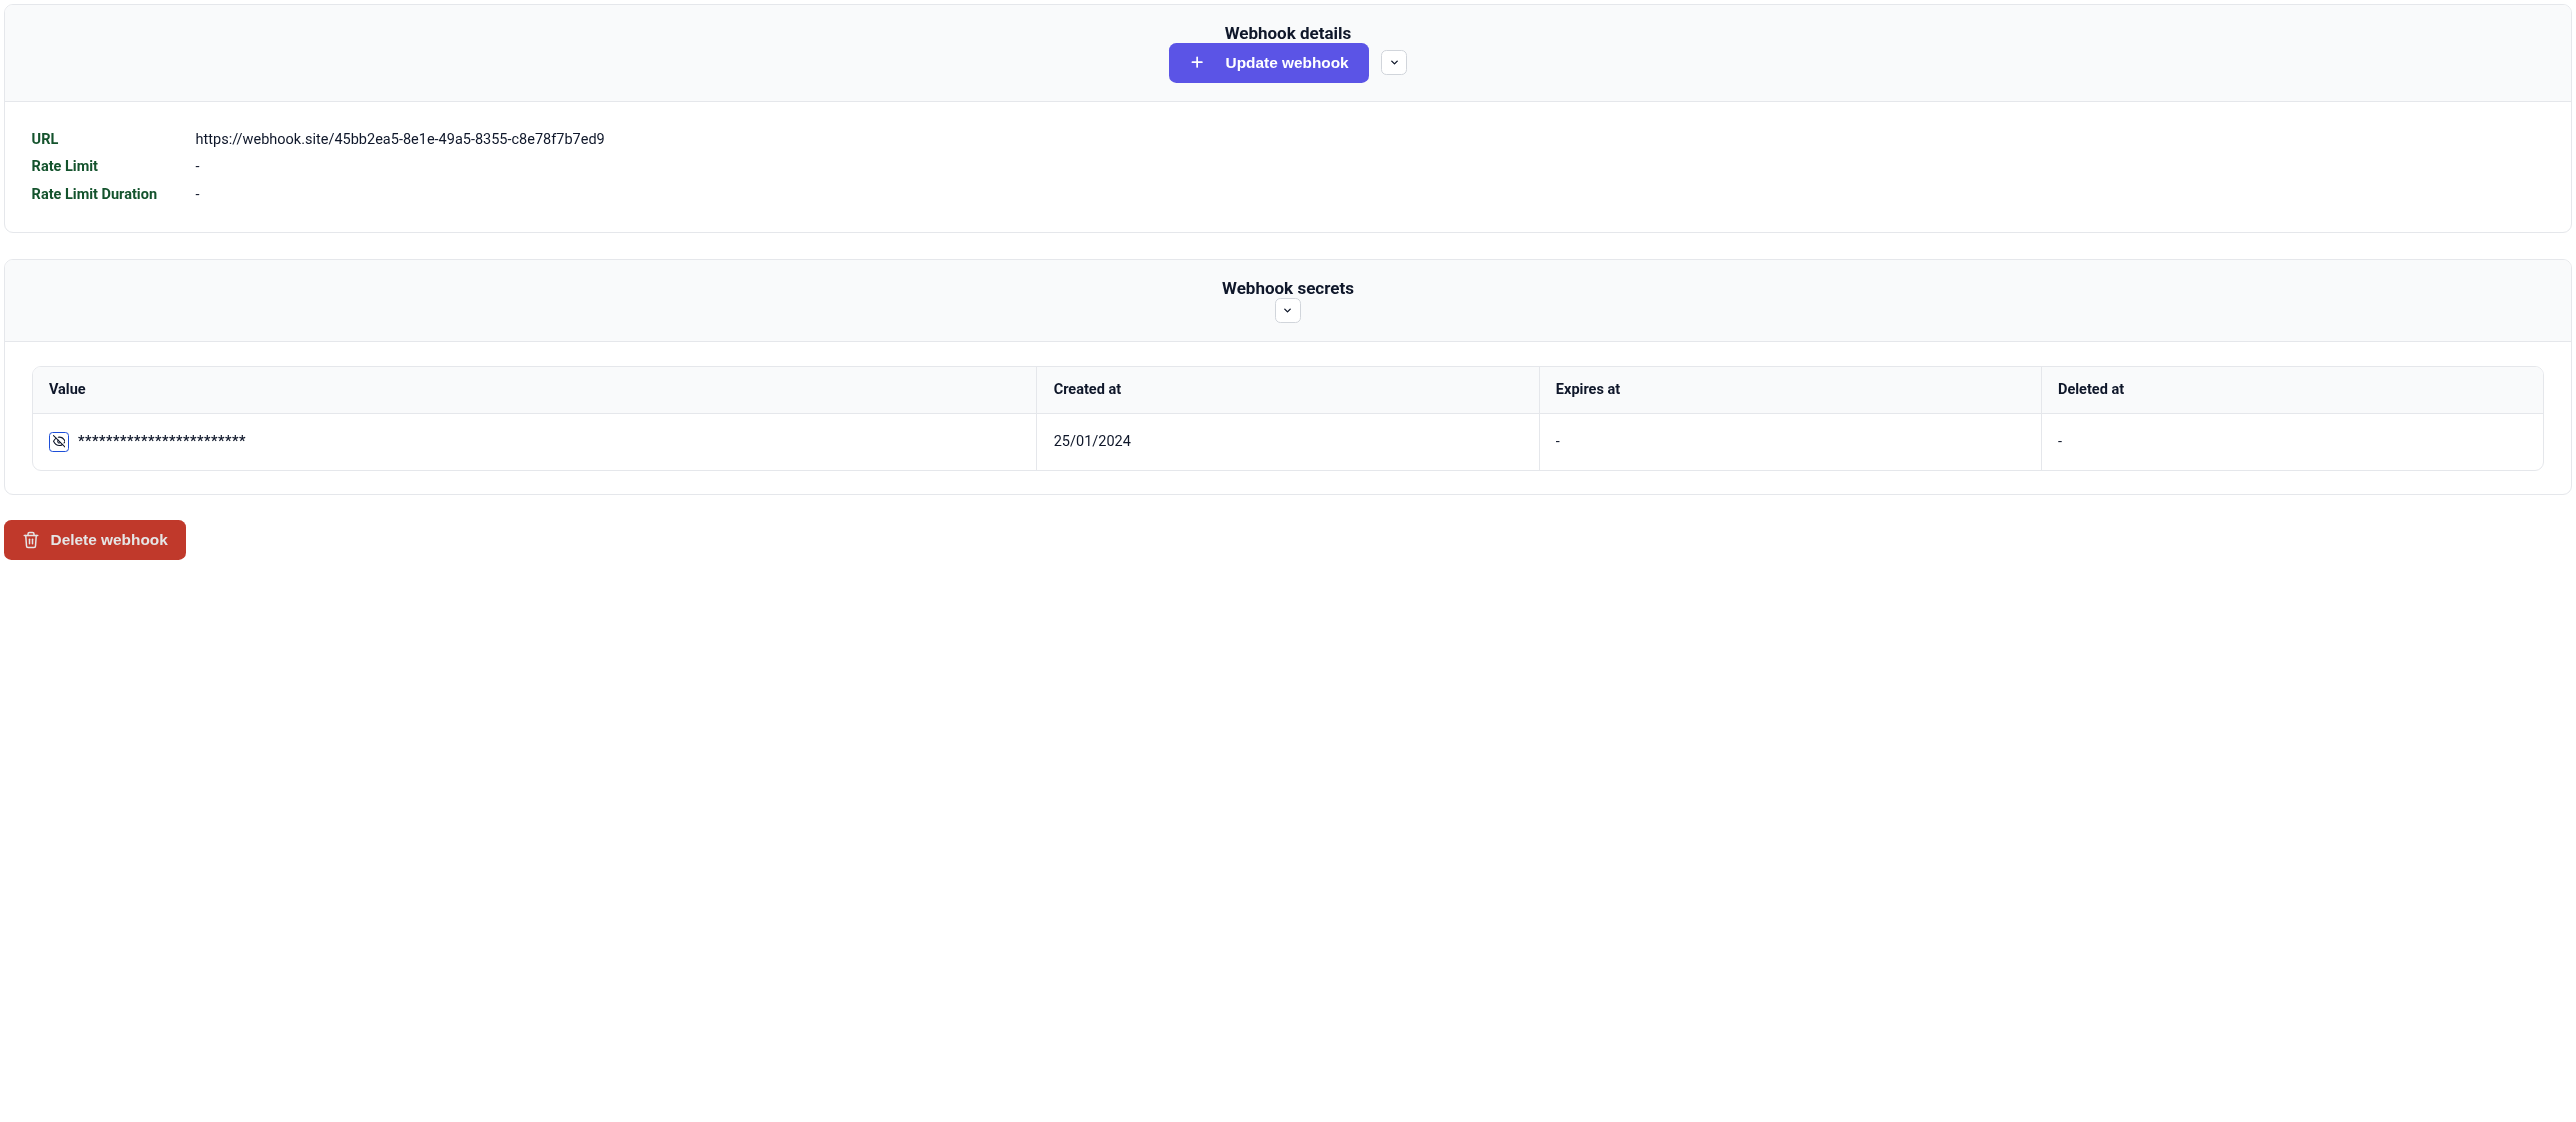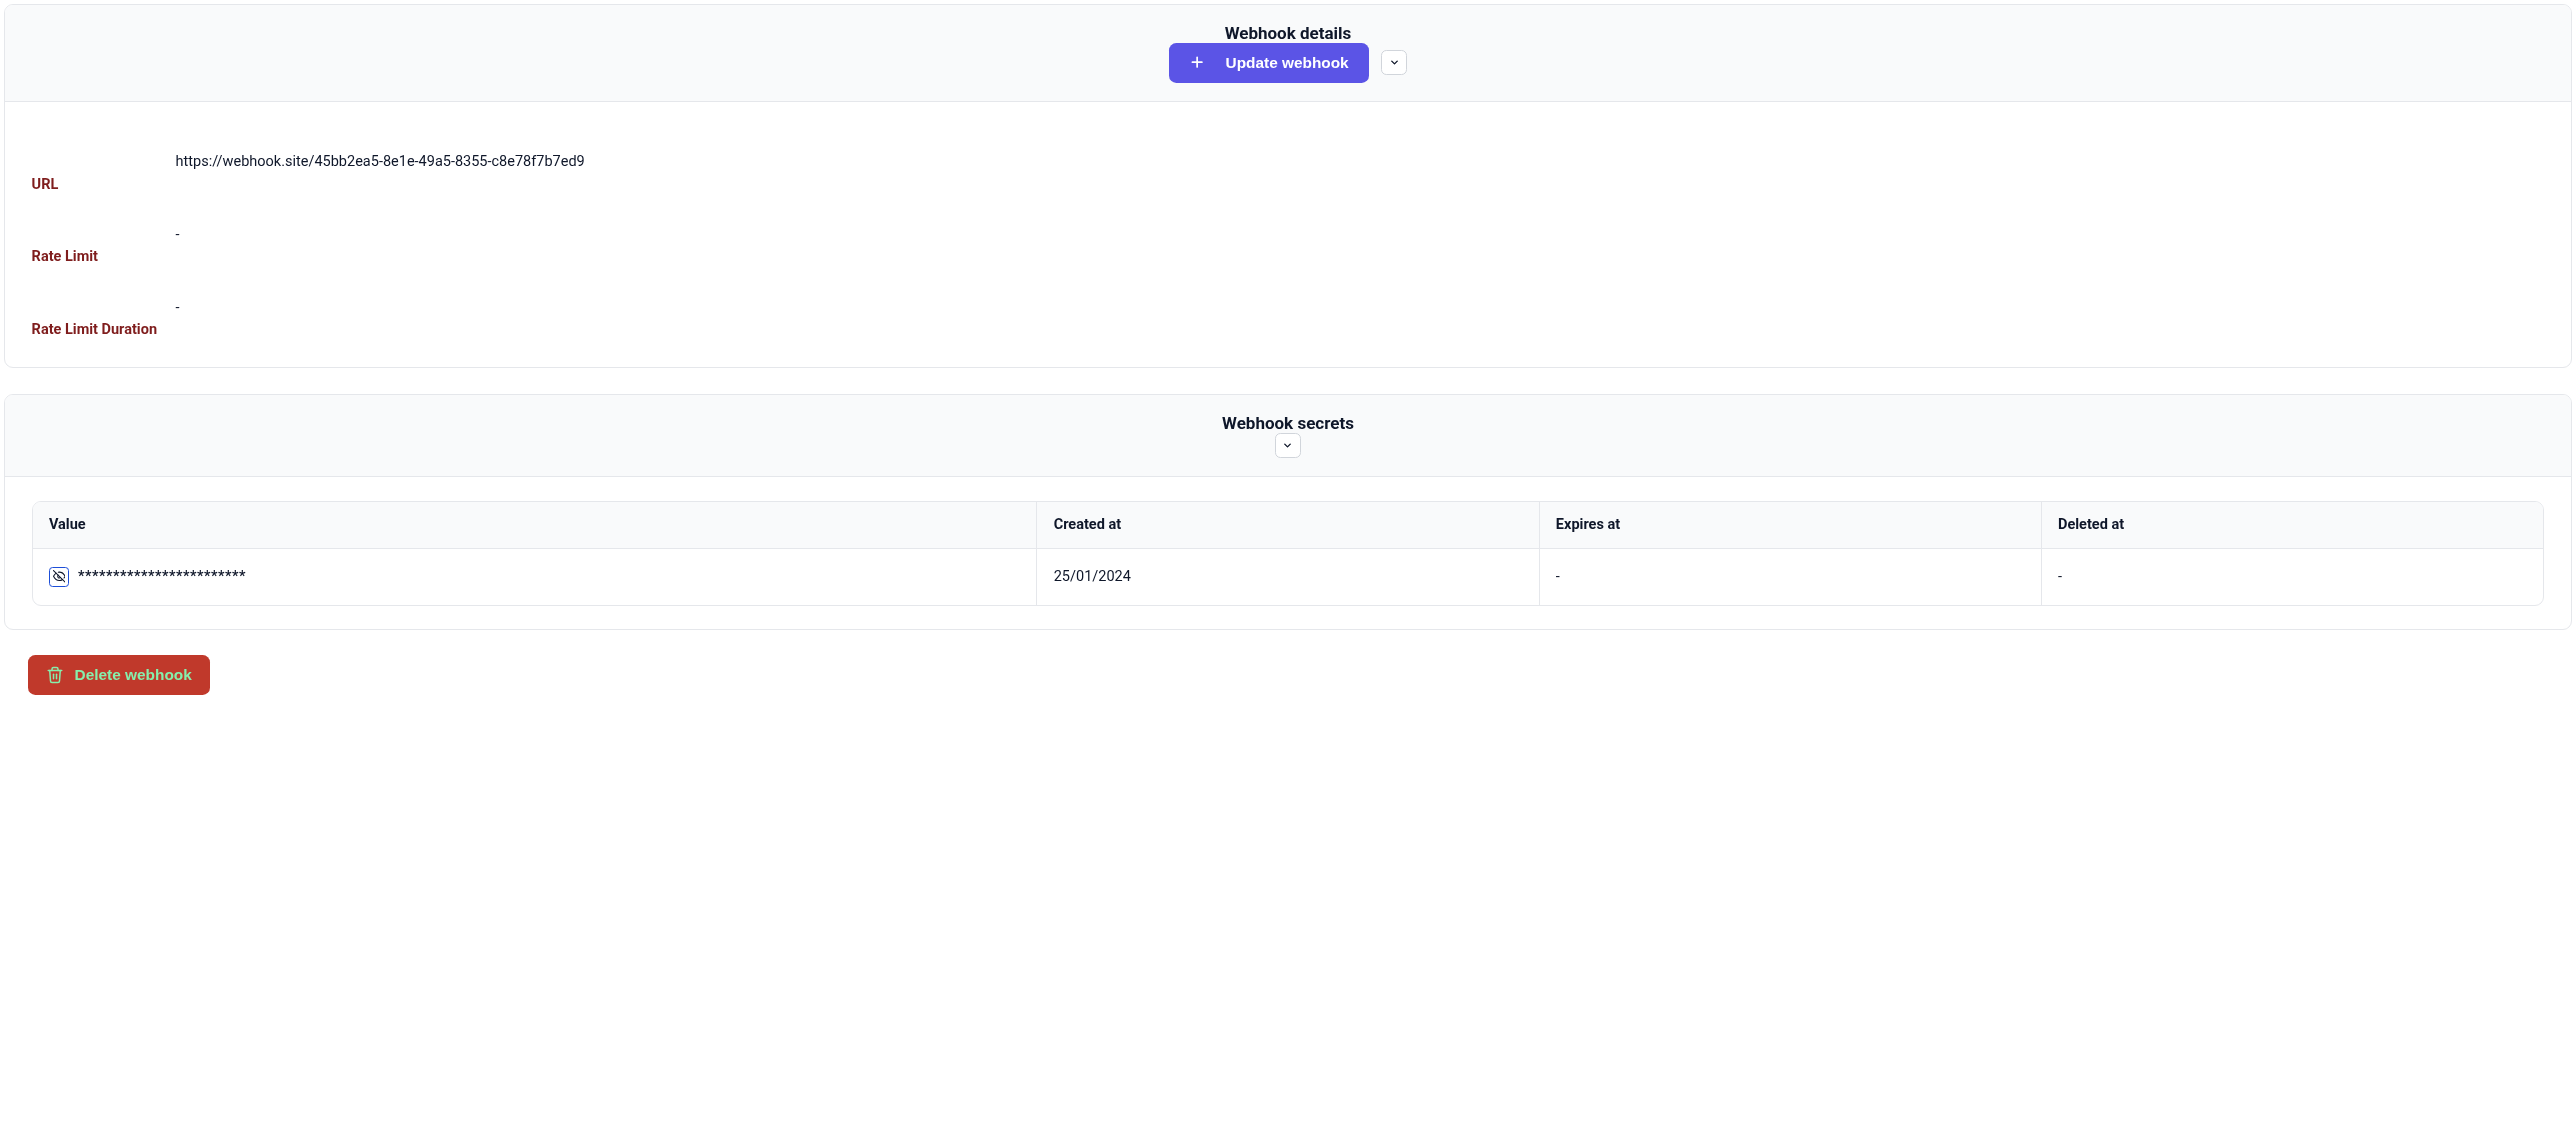--- a/index.html
+++ b/index.html
@@ -37,25 +37,24 @@
     }
     .card-body {
       padding: 23.6px 27px;
     }
     .details-row {
       display: flex;
       align-items: center;
       padding: 5.4px 0;
     }
     .details-label {
-      width: 144px;
+      width: 164px;
       font-weight: 700;
-      color: #7f1d1d;
-      font-size: 14.5px;
-      margin-top: 45px;
+      color: #14532d;
+      font-size: 14.5px;
     }
     .details-value {
       color: #0f172a;
       font-size: 14.5px;
     }
     .details-value.muted {
       color: #9ca3af;
     }
     .btn-primary {
       background: #5b54e6;
@@ -65,31 +64,30 @@
       padding: 11px 20px;
       font-size: 15.4px;
       font-weight: 600;
       display: inline-flex;
       align-items: center;
       gap: 20px;
       cursor: pointer;
     }
     .btn-danger {
       background: #c0392b;
-      color: #86efac;
+      color: #e5e5e5;
       border: none;
       border-radius: 7.3px;
       padding: 11px 18px;
       font-size: 15.4px;
       font-weight: 600;
       display: inline-flex;
       align-items: center;
       gap: 11px;
       cursor: pointer;
-      margin-left: 24px;
     }
     .header-actions {
       display: flex;
       align-items: center;
       gap: 12.7px;
     }
     .chevron-btn {
       width: 25.4px;
       height: 25.4px;
       border: 0.9px solid #d1d5db;

